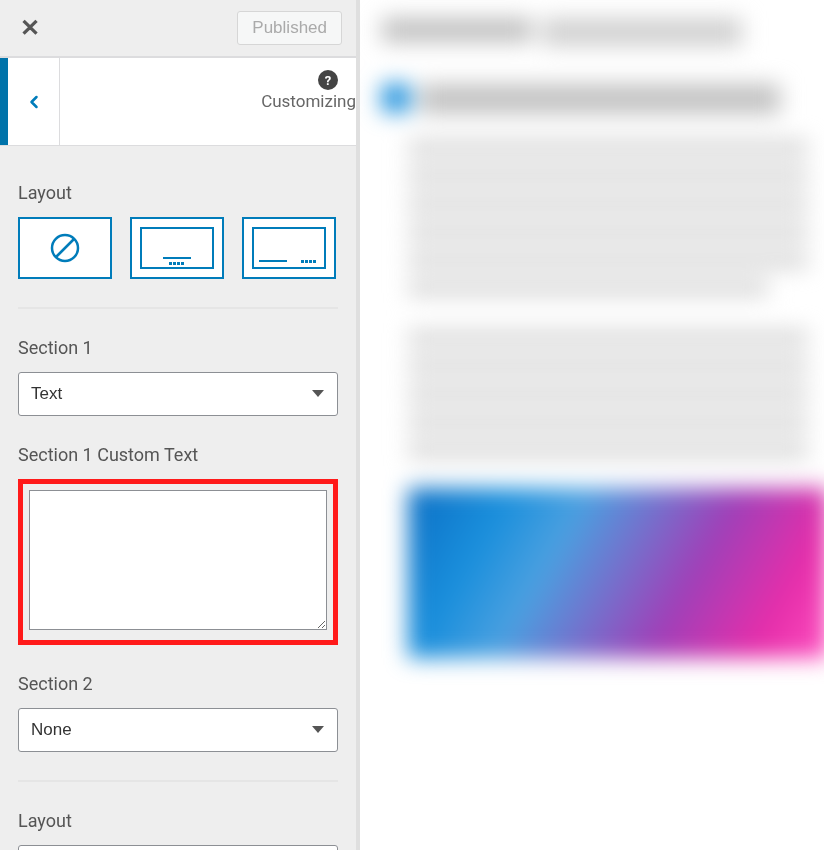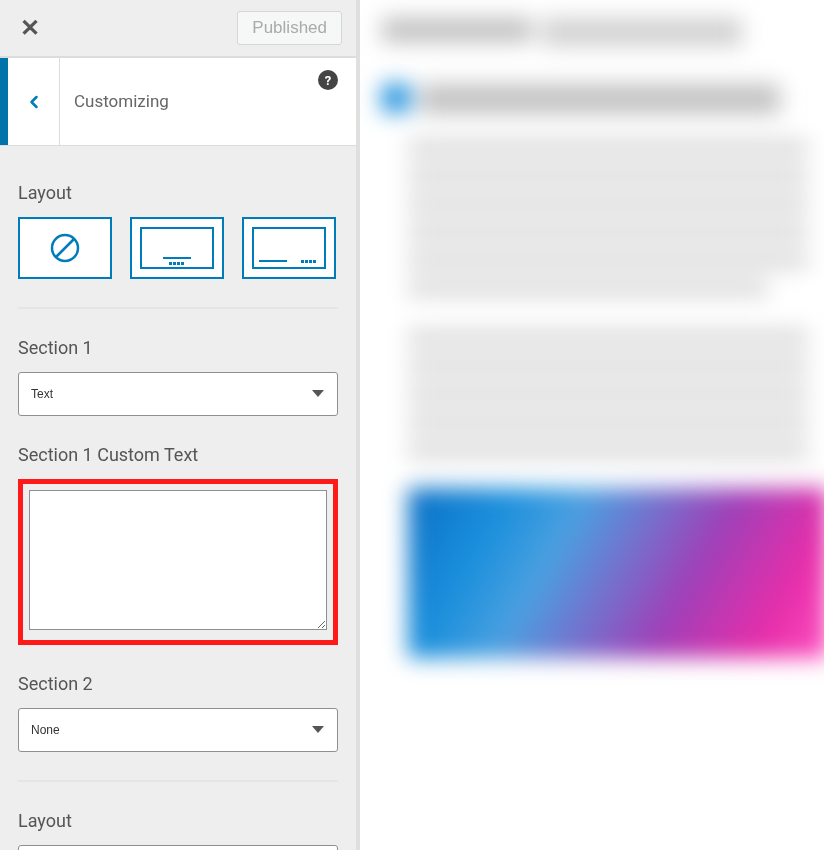--- a/index.html
+++ b/index.html
@@ -66,20 +66,21 @@
   background: #fff;
   cursor: pointer;
 }
 .back-btn svg { width: 20px; height: 20px; }
 .header-titles {
   flex: 1;
   display: flex;
   flex-direction: column;
   justify-content: center;
   padding-left: 14px;
+  text-align: right;
 }
 .customizing-label {
   font-size: 17px;
   color: #666;
   margin-bottom: 2px;
 }
 .panel-title {
   font-size: 27px;
   color: #555;
   font-weight: 400;
@@ -134,21 +135,21 @@
   margin: 28px 0 0 0;
 }
 .select-wrap {
   position: relative;
 }
 .select-wrap select {
   width: 100%;
   height: 44px;
   border: 1px solid #8c8f94;
   background: #fff;
-  font-size: 12px;
+  font-size: 17px;
   color: #333;
   padding: 0 36px 0 12px;
   appearance: none;
   -webkit-appearance: none;
   border-radius: 3px;
   cursor: pointer;
 }
 .select-wrap::after {
   content: "";
   position: absolute;

